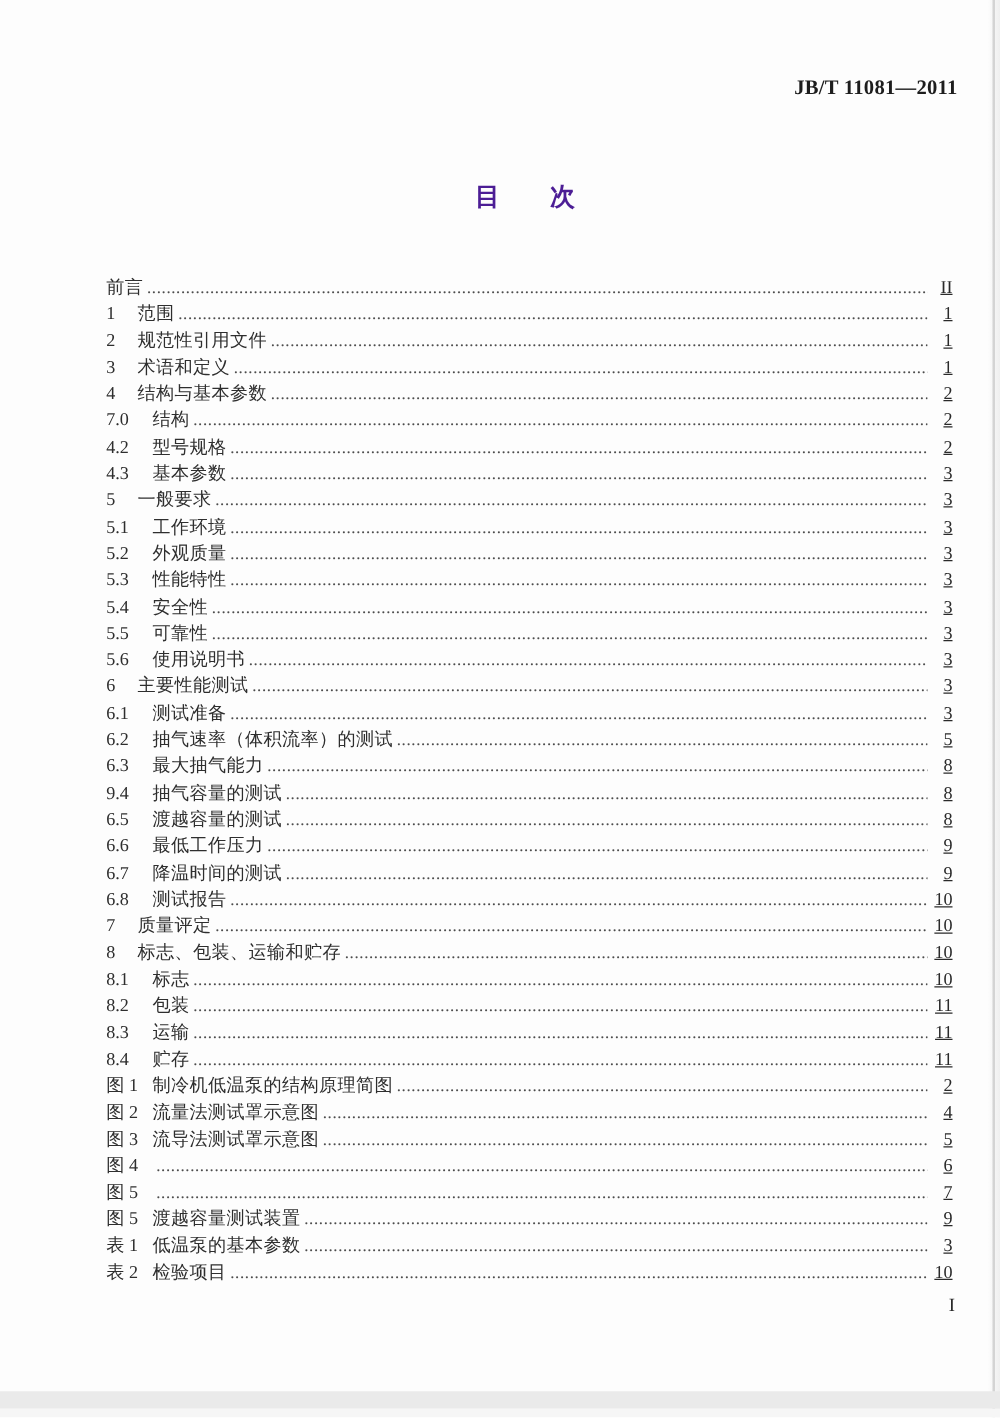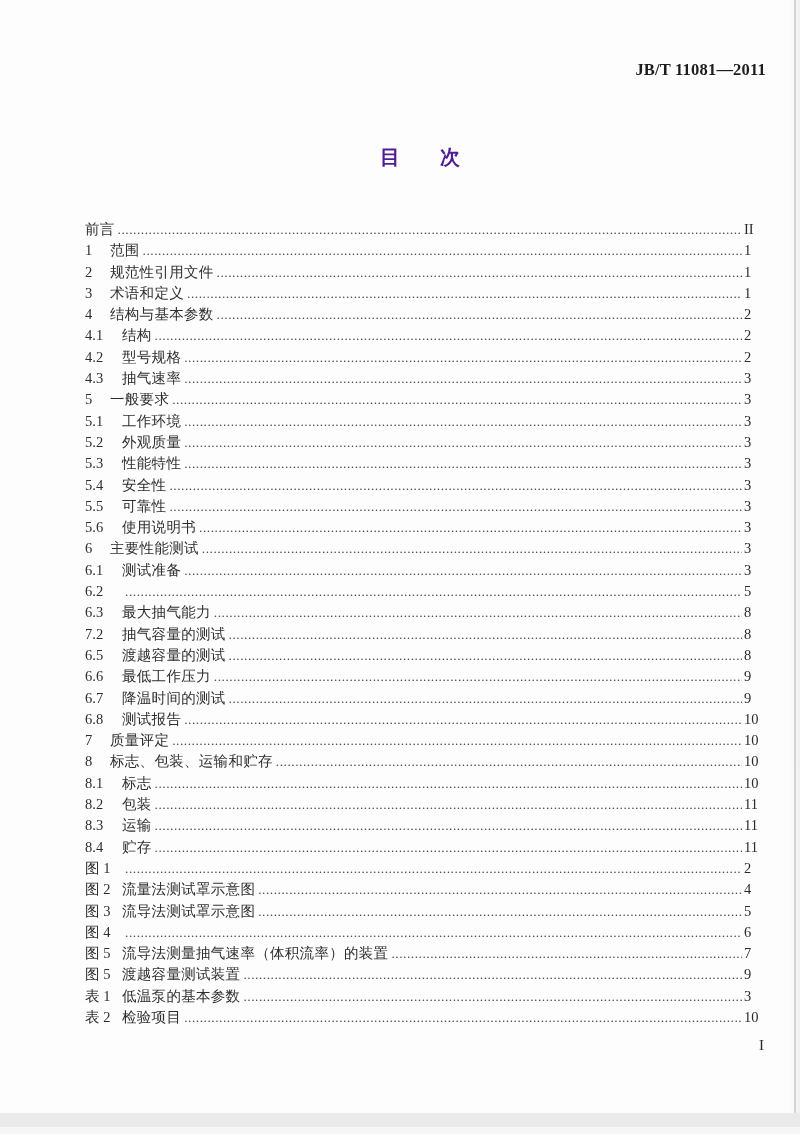--- a/index.html
+++ b/index.html
@@ -59,22 +59,23 @@
   .toc-num.w1 { width: 25px; }
   .toc-num.w0 { width: 0; }
   .toc-label { flex: 0 0 auto; letter-spacing: 0.3px; }
   .toc-dots {
     flex: 1 1 auto; overflow: hidden;
     color: #4c4c4c; letter-spacing: 0.5px;
     margin: 0 2px 0 3px;
     font-size: 13.5px;
   }
   .toc-page {
-    flex: 0 0 auto; text-align: left; min-width: 18px;
+    flex: 0 0 auto; text-align: right; min-width: 18px;
     color: #2a2a2a;
+    text-decoration: underline;
   }
   .watermark {
     position: absolute; left: 372px; top: 1000px; z-index: 1;
     font-family: "Liberation Sans", "DejaVu Sans", sans-serif;
     font-weight: 700; font-size: 72px; line-height: 1;
     color: #ececec; letter-spacing: 1px;
     user-select: none;
   }
   .footer-page-number {
     position: absolute; top: 1037px; right: 80px; z-index: 2;
@@ -127,36 +128,36 @@
     </div>
 
     <div class="toc-row">
       <span class="toc-num w1">4</span>
       <span class="toc-label">结构与基本参数</span>
       <span class="toc-dots">............................................................................................................................................................................................................................</span>
       <span class="toc-page">2</span>
     </div>
 
     <div class="toc-row">
-      <span class="toc-num w2">4.1</span>
+      <span class="toc-num w2">7.0</span>
       <span class="toc-label">结构</span>
       <span class="toc-dots">............................................................................................................................................................................................................................</span>
       <span class="toc-page">2</span>
     </div>
 
     <div class="toc-row">
       <span class="toc-num w2">4.2</span>
       <span class="toc-label">型号规格</span>
       <span class="toc-dots">............................................................................................................................................................................................................................</span>
       <span class="toc-page">2</span>
     </div>
 
     <div class="toc-row">
       <span class="toc-num w2">4.3</span>
-      <span class="toc-label">抽气速率</span>
+      <span class="toc-label">基本参数</span>
       <span class="toc-dots">............................................................................................................................................................................................................................</span>
       <span class="toc-page">3</span>
     </div>
 
     <div class="toc-row">
       <span class="toc-num w1">5</span>
       <span class="toc-label">一般要求</span>
       <span class="toc-dots">............................................................................................................................................................................................................................</span>
       <span class="toc-page">3</span>
     </div>
@@ -212,33 +213,34 @@
 
     <div class="toc-row">
       <span class="toc-num w2">6.1</span>
       <span class="toc-label">测试准备</span>
       <span class="toc-dots">............................................................................................................................................................................................................................</span>
       <span class="toc-page">3</span>
     </div>
 
     <div class="toc-row">
       <span class="toc-num w2">6.2</span>
+      <span class="toc-label">抽气速率（体积流率）的测试</span>
       <span class="toc-dots">............................................................................................................................................................................................................................</span>
       <span class="toc-page">5</span>
     </div>
 
     <div class="toc-row">
       <span class="toc-num w2">6.3</span>
       <span class="toc-label">最大抽气能力</span>
       <span class="toc-dots">............................................................................................................................................................................................................................</span>
       <span class="toc-page">8</span>
     </div>
 
     <div class="toc-row">
-      <span class="toc-num w2">7.2</span>
+      <span class="toc-num w2">9.4</span>
       <span class="toc-label">抽气容量的测试</span>
       <span class="toc-dots">............................................................................................................................................................................................................................</span>
       <span class="toc-page">8</span>
     </div>
 
     <div class="toc-row">
       <span class="toc-num w2">6.5</span>
       <span class="toc-label">渡越容量的测试</span>
       <span class="toc-dots">............................................................................................................................................................................................................................</span>
       <span class="toc-page">8</span>
@@ -302,20 +304,21 @@
 
     <div class="toc-row">
       <span class="toc-num w2">8.4</span>
       <span class="toc-label">贮存</span>
       <span class="toc-dots">............................................................................................................................................................................................................................</span>
       <span class="toc-page">11</span>
     </div>
 
     <div class="toc-row">
       <span class="toc-num w2">图 1</span>
+      <span class="toc-label">制冷机低温泵的结构原理简图</span>
       <span class="toc-dots">............................................................................................................................................................................................................................</span>
       <span class="toc-page">2</span>
     </div>
 
     <div class="toc-row">
       <span class="toc-num w2">图 2</span>
       <span class="toc-label">流量法测试罩示意图</span>
       <span class="toc-dots">............................................................................................................................................................................................................................</span>
       <span class="toc-page">4</span>
     </div>
@@ -328,21 +331,20 @@
     </div>
 
     <div class="toc-row">
       <span class="toc-num w2">图 4</span>
       <span class="toc-dots">............................................................................................................................................................................................................................</span>
       <span class="toc-page">6</span>
     </div>
 
     <div class="toc-row">
       <span class="toc-num w2">图 5</span>
-      <span class="toc-label">流导法测量抽气速率（体积流率）的装置</span>
       <span class="toc-dots">............................................................................................................................................................................................................................</span>
       <span class="toc-page">7</span>
     </div>
 
     <div class="toc-row">
       <span class="toc-num w2">图 5</span>
       <span class="toc-label">渡越容量测试装置</span>
       <span class="toc-dots">............................................................................................................................................................................................................................</span>
       <span class="toc-page">9</span>
     </div>

